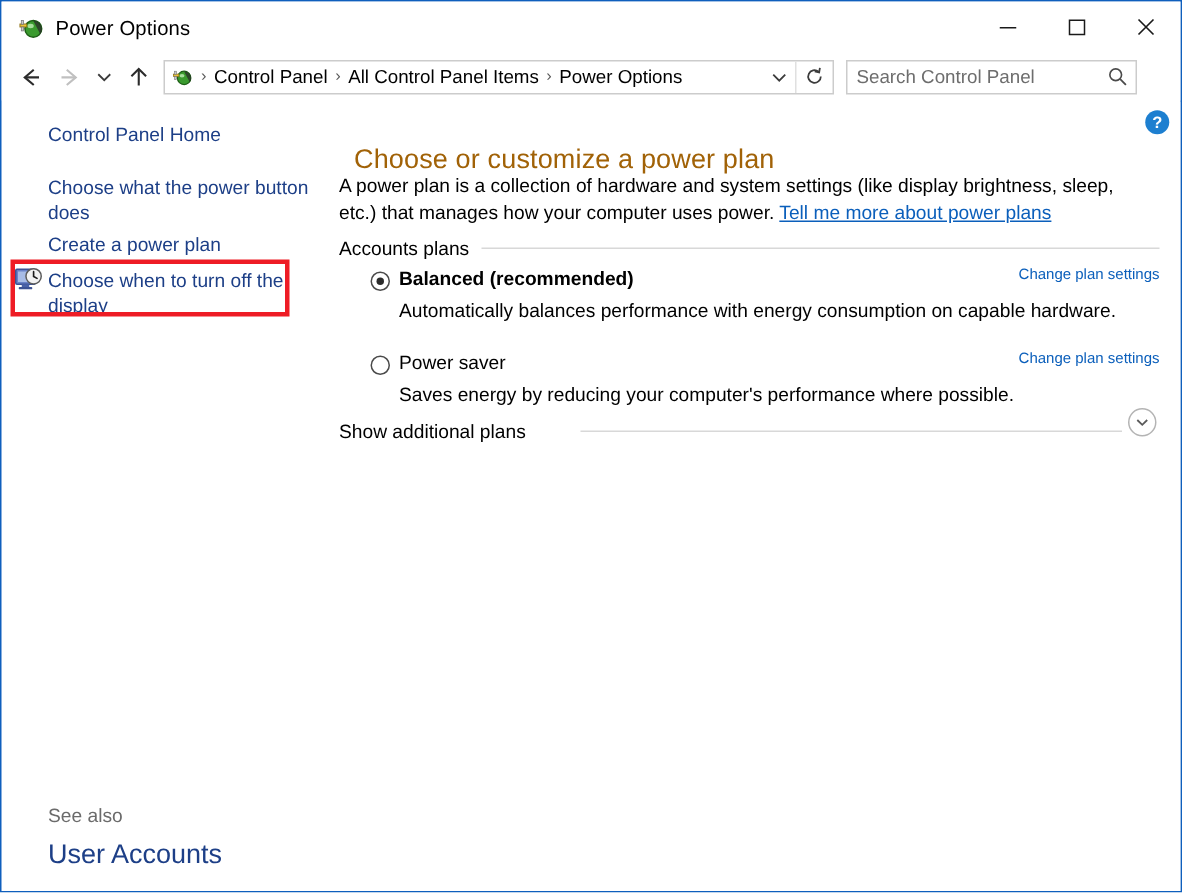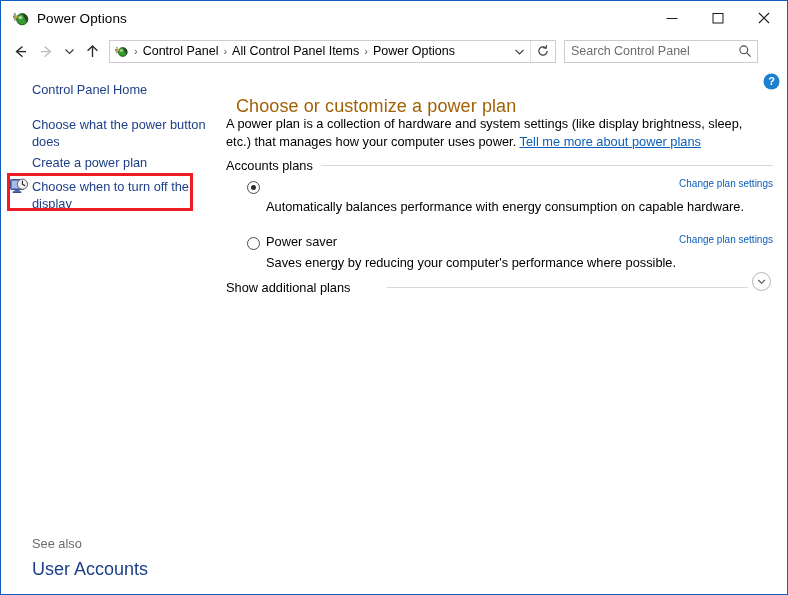--- a/index.html
+++ b/index.html
@@ -526,20 +526,21 @@
 
       <div class="section-head" id="preferred-head">
         <span class="sh-label">Accounts plans</span>
         <span class="sh-rule"></span>
       </div>
 
       <div id="plan-list">
 
         <div class="plan-row" id="row-balanced">
           <span class="radio checked"></span>
+          <span class="plan-name bold">Balanced (recommended)</span>
           <span class="plan-desc">Automatically balances performance with energy consumption on capable hardware.</span>
           <span class="change-link">Change plan settings</span>
         </div>
 
         <div class="plan-row" id="row-saver">
           <span class="radio"></span>
           <span class="plan-name">Power saver</span>
           <span class="plan-desc">Saves energy by reducing your computer's performance where possible.</span>
           <span class="change-link">Change plan settings</span>
         </div>

